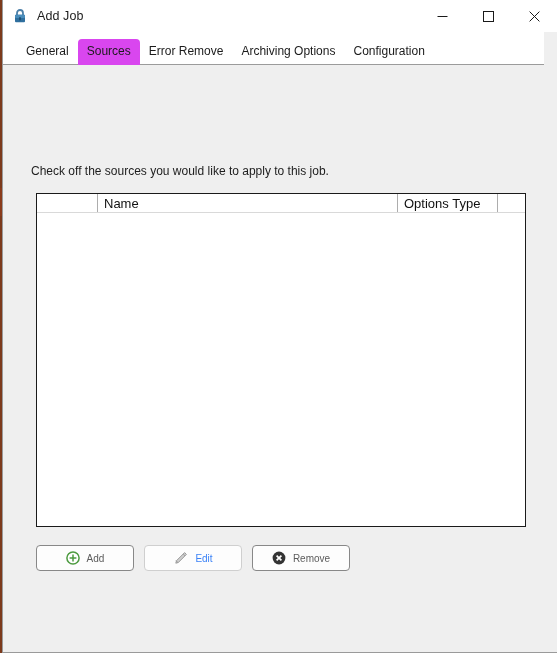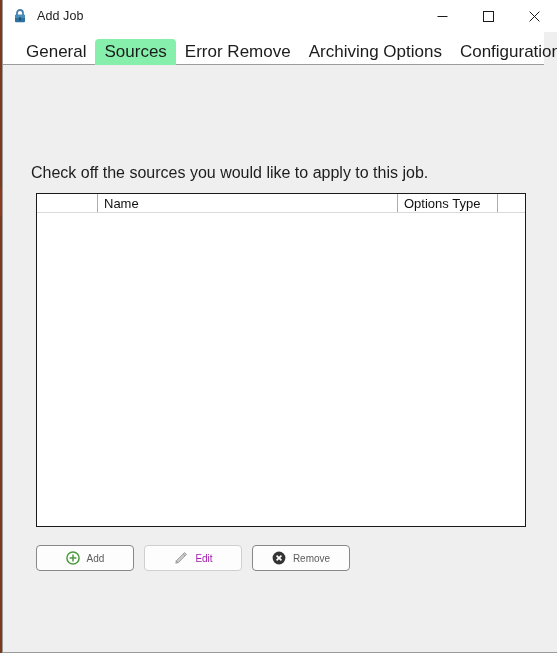--- a/index.html
+++ b/index.html
@@ -104,44 +104,44 @@
   #tabs {
     position: absolute;
     left: 14px;
     top: 6px;
     display: flex;
     align-items: flex-end;
     height: 27px;
   }
   .tab {
     padding: 5px 9px 6px 9px;
-    font-size: 17px;
+    font-size: 12px;
     color: #1b1b1b;
     background: transparent;
     border: none;
     border-radius: 4px 4px 0 0;
     white-space: nowrap;
     line-height: 15px;
     font-family: "Liberation Sans", sans-serif;
   }
   .tab.selected {
-    background: #86efac;
+    background: #d946ef;
   }
 
   
   #content {
     flex: 1 1 auto;
     position: relative;
     background: #efefef;
   }
   #instruction {
     position: absolute;
     left: 28px;
     top: 93px;
-    font-size: 16px;
+    font-size: 12px;
     color: #1d1d1d;
     white-space: nowrap;
   }
 
   
   #listview {
     position: absolute;
     left: 33px;
     top: 122px;
     width: 490px;
@@ -197,21 +197,21 @@
     justify-content: center;
     gap: 7px;
     font-size: 10px;
     color: #5c5c5c;
     font-family: "Liberation Sans", sans-serif;
     padding: 0;
     box-sizing: border-box;
   }
   .act-btn.disabled {
     border-color: #cfcfcf;
-    color: #a21caf;
+    color: #3b82f6;
   }
   .act-btn .glyph { display: flex; align-items: center; }
   .act-btn svg { display: block; }
 </style>
 </head>
 <body>
 
 <div id="bg-sliver"></div>
 
 <div id="window">

